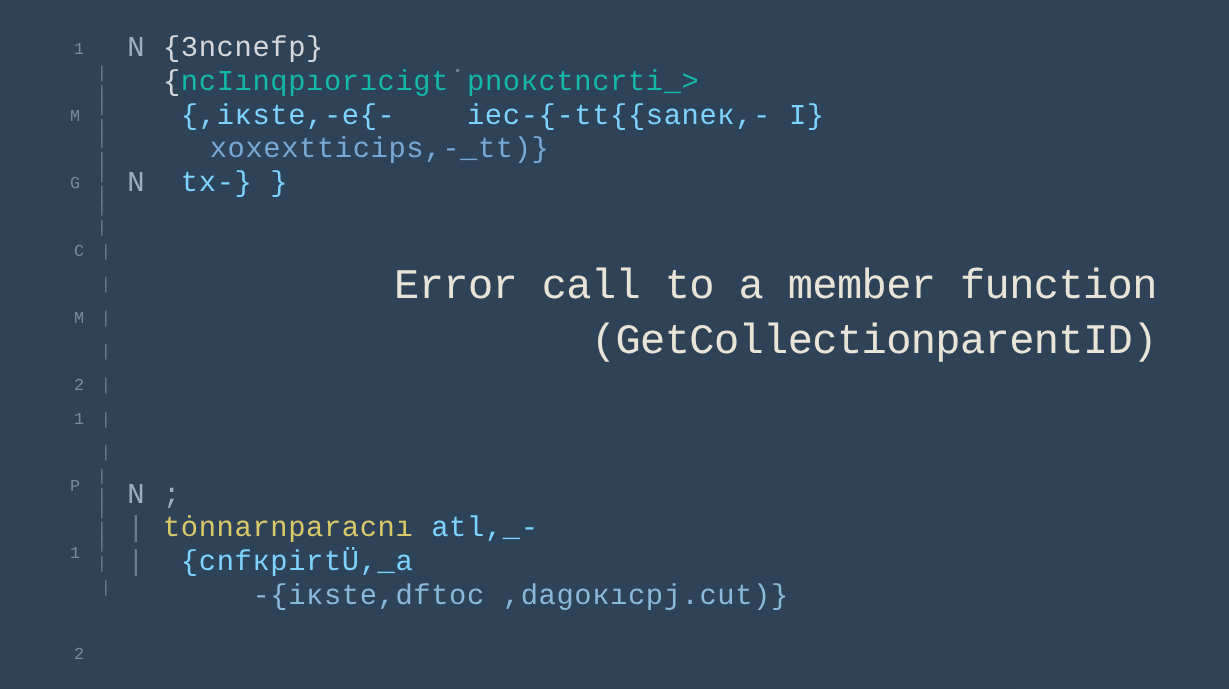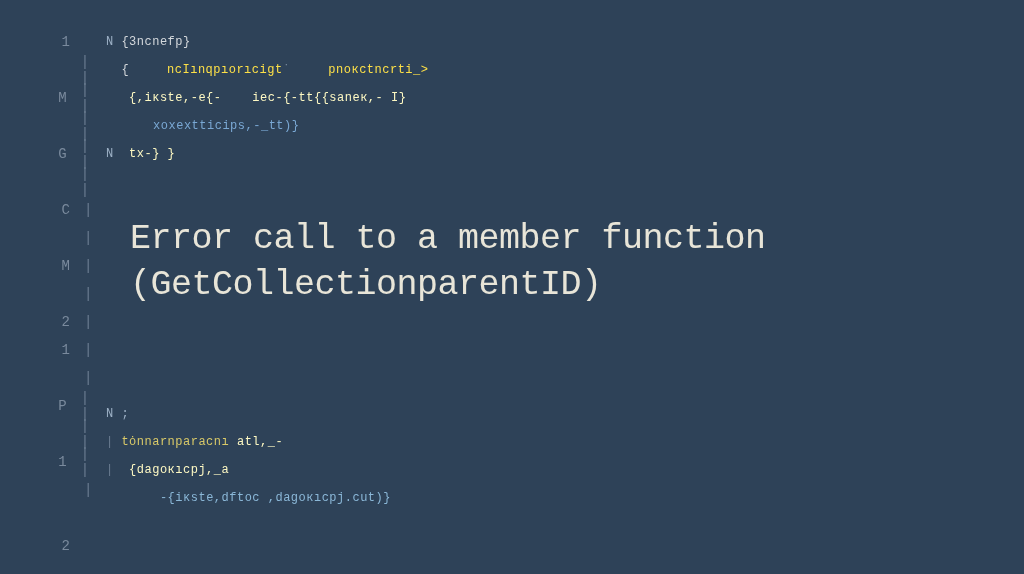--- a/index.html
+++ b/index.html
@@ -38,40 +38,40 @@
     }
     .code-area {
       position: absolute;
       left: 106px;
       top: 28px;
       right: 20px;
     }
     .code-line {
       height: 28px;
       line-height: 28px;
-      font-size: 12px;
+      font-size: 24px;
       white-space: pre;
       letter-spacing: 0.5px;
     }
     .pipe { color: #6b7d91; }
     .n-marker { color: #9cb0c5; }
     .brace { color: #d4d8dc; }
-    .orange { color: #fde047; margin-left: 38px; }
+    .orange { color: #14b8a6; }
     .yellow { color: #d9c968; text-align: right; }
     .blue { color: #7aa8d4; margin-left: 24px; }
     .cyan { color: #8bb8d8; }
-    .gray { color: #fef9c3; }
+    .gray { color: #7dd3fc; }
     .dim { color: #7a8a9d; }
 
     .error-block {
       position: absolute;
       left: 130px;
       top: 218px;
       right: 60px;
-      text-align: left;
+      text-align: right;
       font-size: 35px;
       line-height: 1.25;
       color: #e8e5d8;
       letter-spacing: -0.5px;
       font-weight: 400;
     }
     .error-line1 { margin-bottom: 2px; }
     .error-line2 { margin-bottom: 17px; }
     .error-line3 { }
 
@@ -173,15 +173,15 @@
 </div>
 
 <div class="error-block">
   <div class="error-line1">Error call to a member function</div>
   <div class="error-line2">(GetCollectionparentID)</div>
 </div>
 
 <div class="lower-code">
   <div class="code-line"><span class="n-marker">N ;</span></div>
   <div class="code-line"><span class="pipe">| </span><span class="yellow">tȯnnarnparacnı</span><span class="gray"> atl,_-</span></div>
-  <div class="code-line"><span class="pipe">|  </span><span class="gray">{dagoкıcpj,_a</span></div>
+  <div class="code-line"><span class="pipe">|  </span><span class="gray">{cnfкpirtÜ,_a</span></div>
   <div class="code-line"><span class="gray">       </span><span class="cyan">-{iĸste,dftoc ,dagoкıcpj.cut)}</span></div>
 </div>
 
 </body></html>

